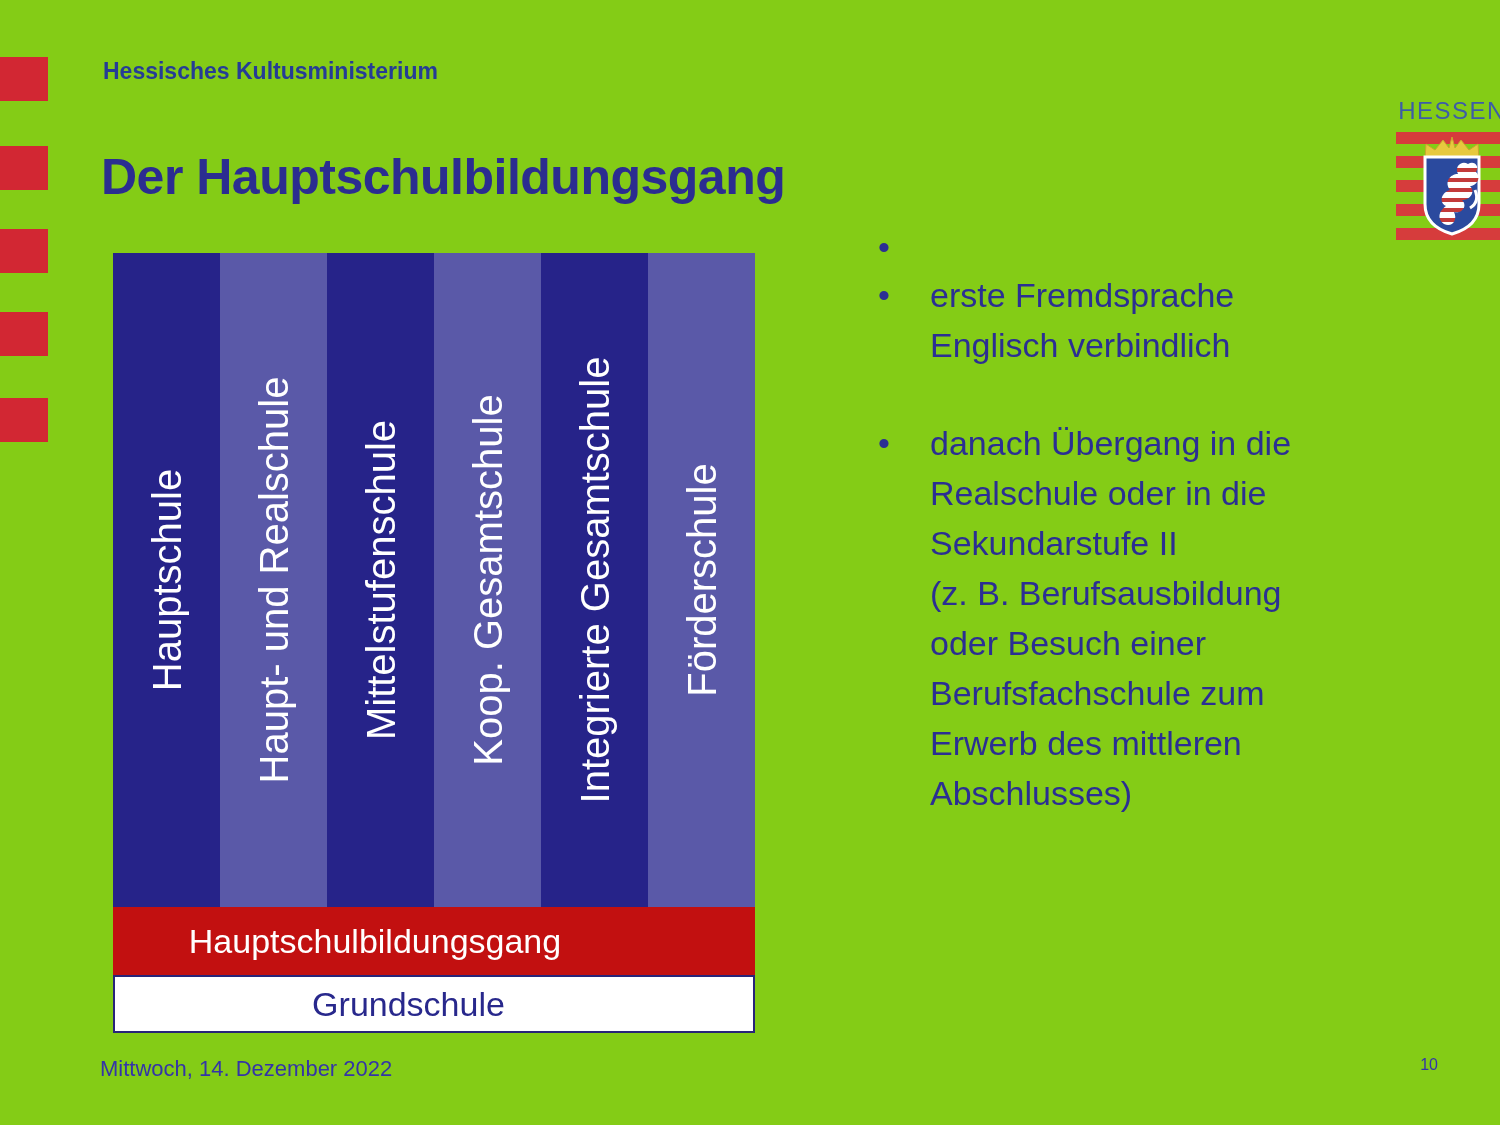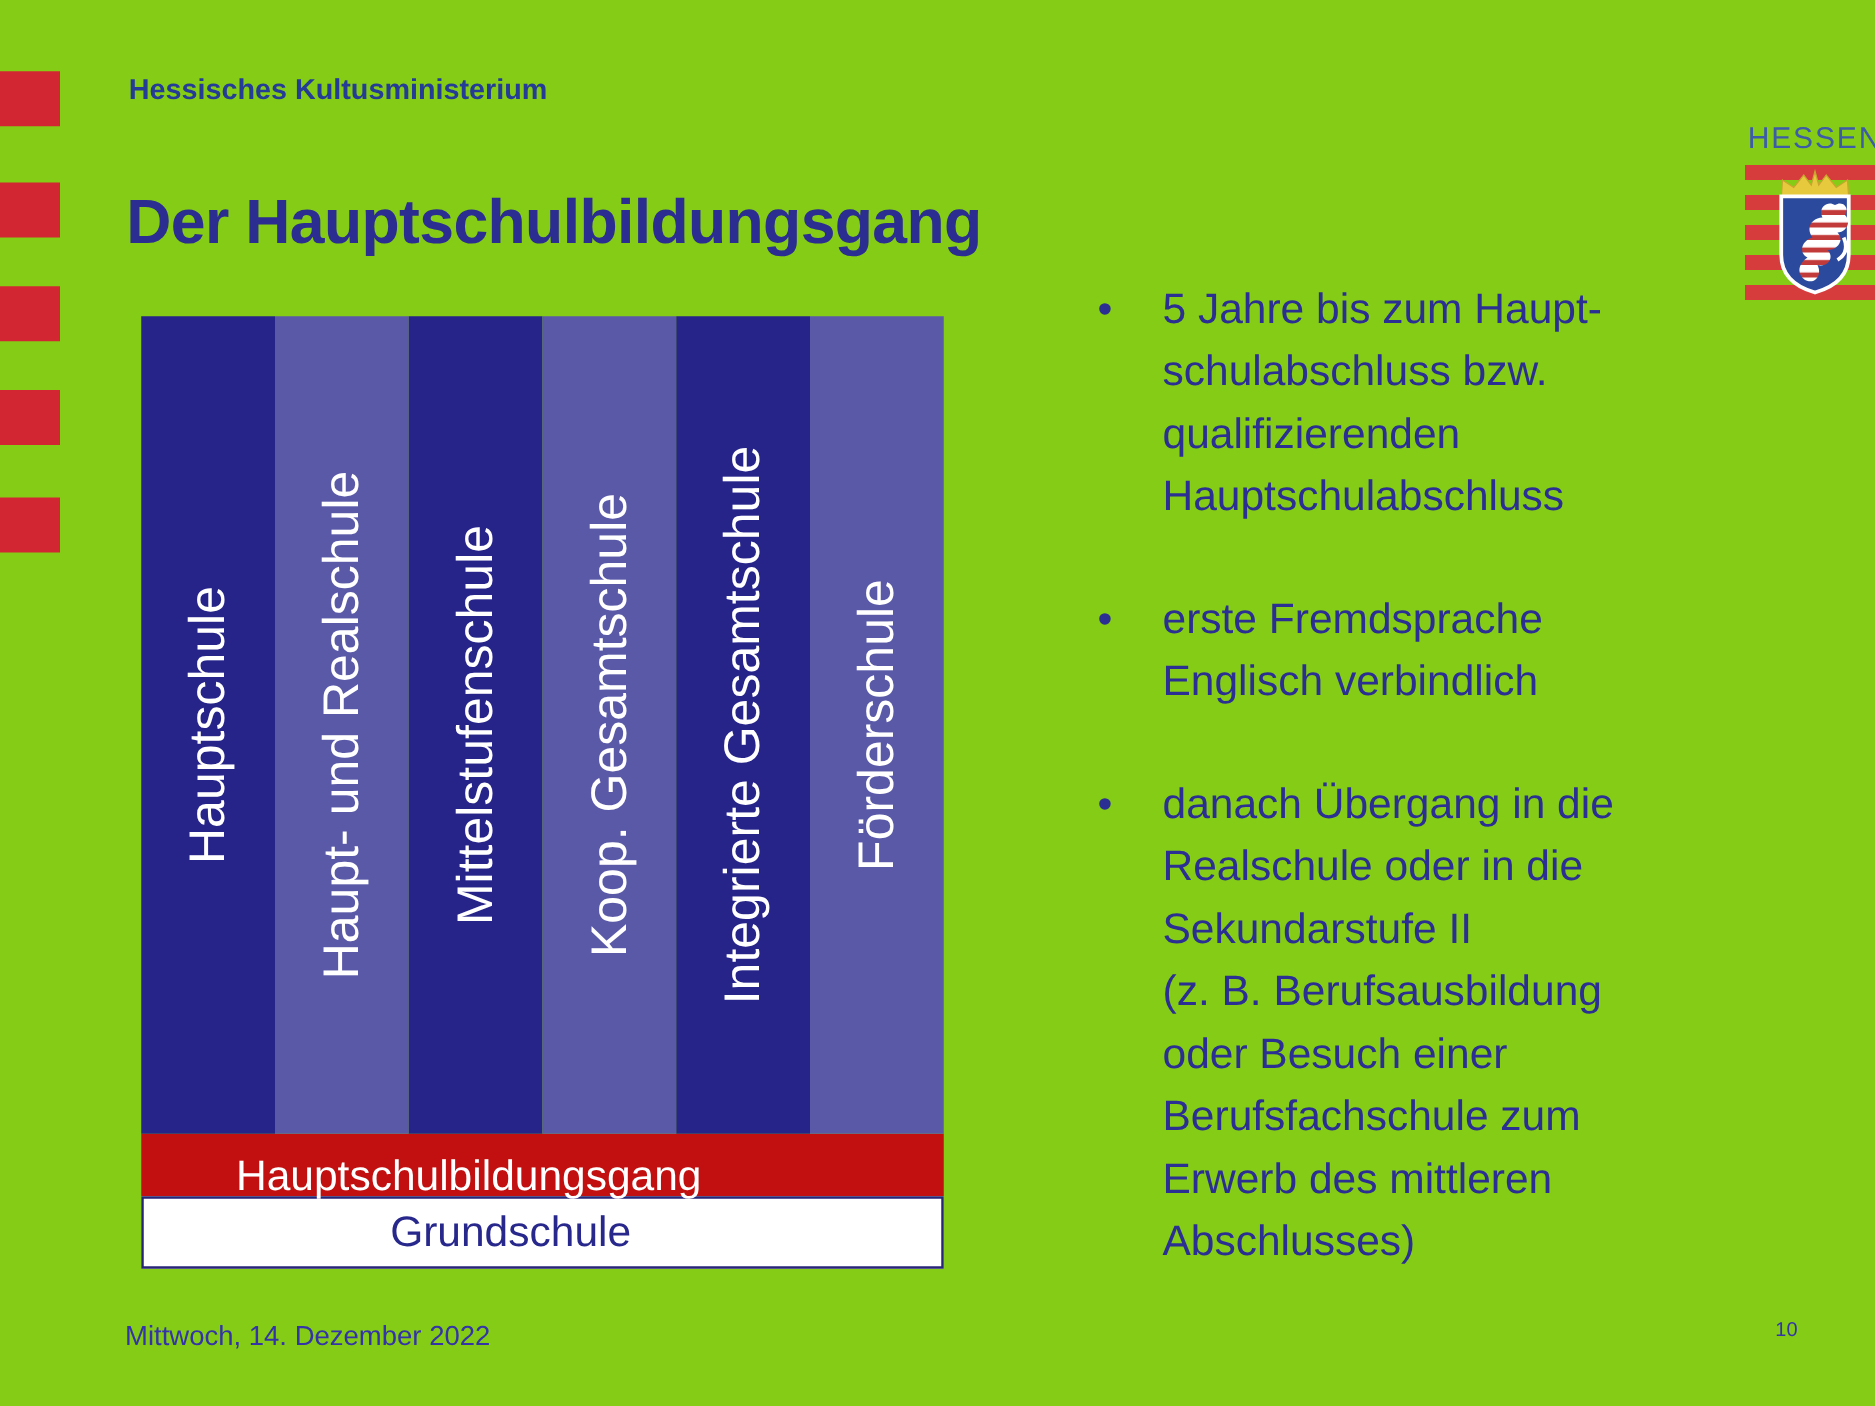--- a/index.html
+++ b/index.html
@@ -27,21 +27,21 @@
   .cols { display:flex; width:642px; height:654px; }
   .col { flex:1; position:relative; }
   .col-dark  { background:#262389; }
   .col-light { background:#5A59A8; }
   .vlabel {
     position:absolute; left:50%; top:50%;
     transform:translate(-50%,-50%) rotate(-90deg);
     white-space:nowrap; color:#ffffff; font-size:40px;
   }
   .band {
-    width:642px; height:50px; background:#C21010;
+    width:642px; height:68px; background:#C21010;
     color:#ffffff; font-size:34px; line-height:68px;
     text-align:center; padding-right:118px;
   }
   .base {
     width:642px; height:58px; background:#ffffff;
     border:2px solid #282478; color:#28288C;
     font-size:34px; line-height:54px; text-align:center; padding-right:51px;
   }
 
   
@@ -116,24 +116,20 @@
         <span class="vlabel">Förderschule</span>
       </div>
     </div>
     <div class="band">Hauptschulbildungsgang</div>
     <div class="base">Grundschule</div>
   </div>
 
   <div class="bullets">
     <div class="bullet-item">
       <span class="marker">•</span>
-      <span class="btext">5 Jahre bis zum Haupt-
-schulabschluss bzw.
-qualifizierenden
-Hauptschulabschluss</span>
     </div>
     <div class="bullet-item">
       <span class="marker">•</span>
       <span class="btext">erste Fremdsprache
 Englisch verbindlich</span>
     </div>
     <div class="bullet-item">
       <span class="marker">•</span>
       <span class="btext">danach Übergang in die
 Realschule oder in die

